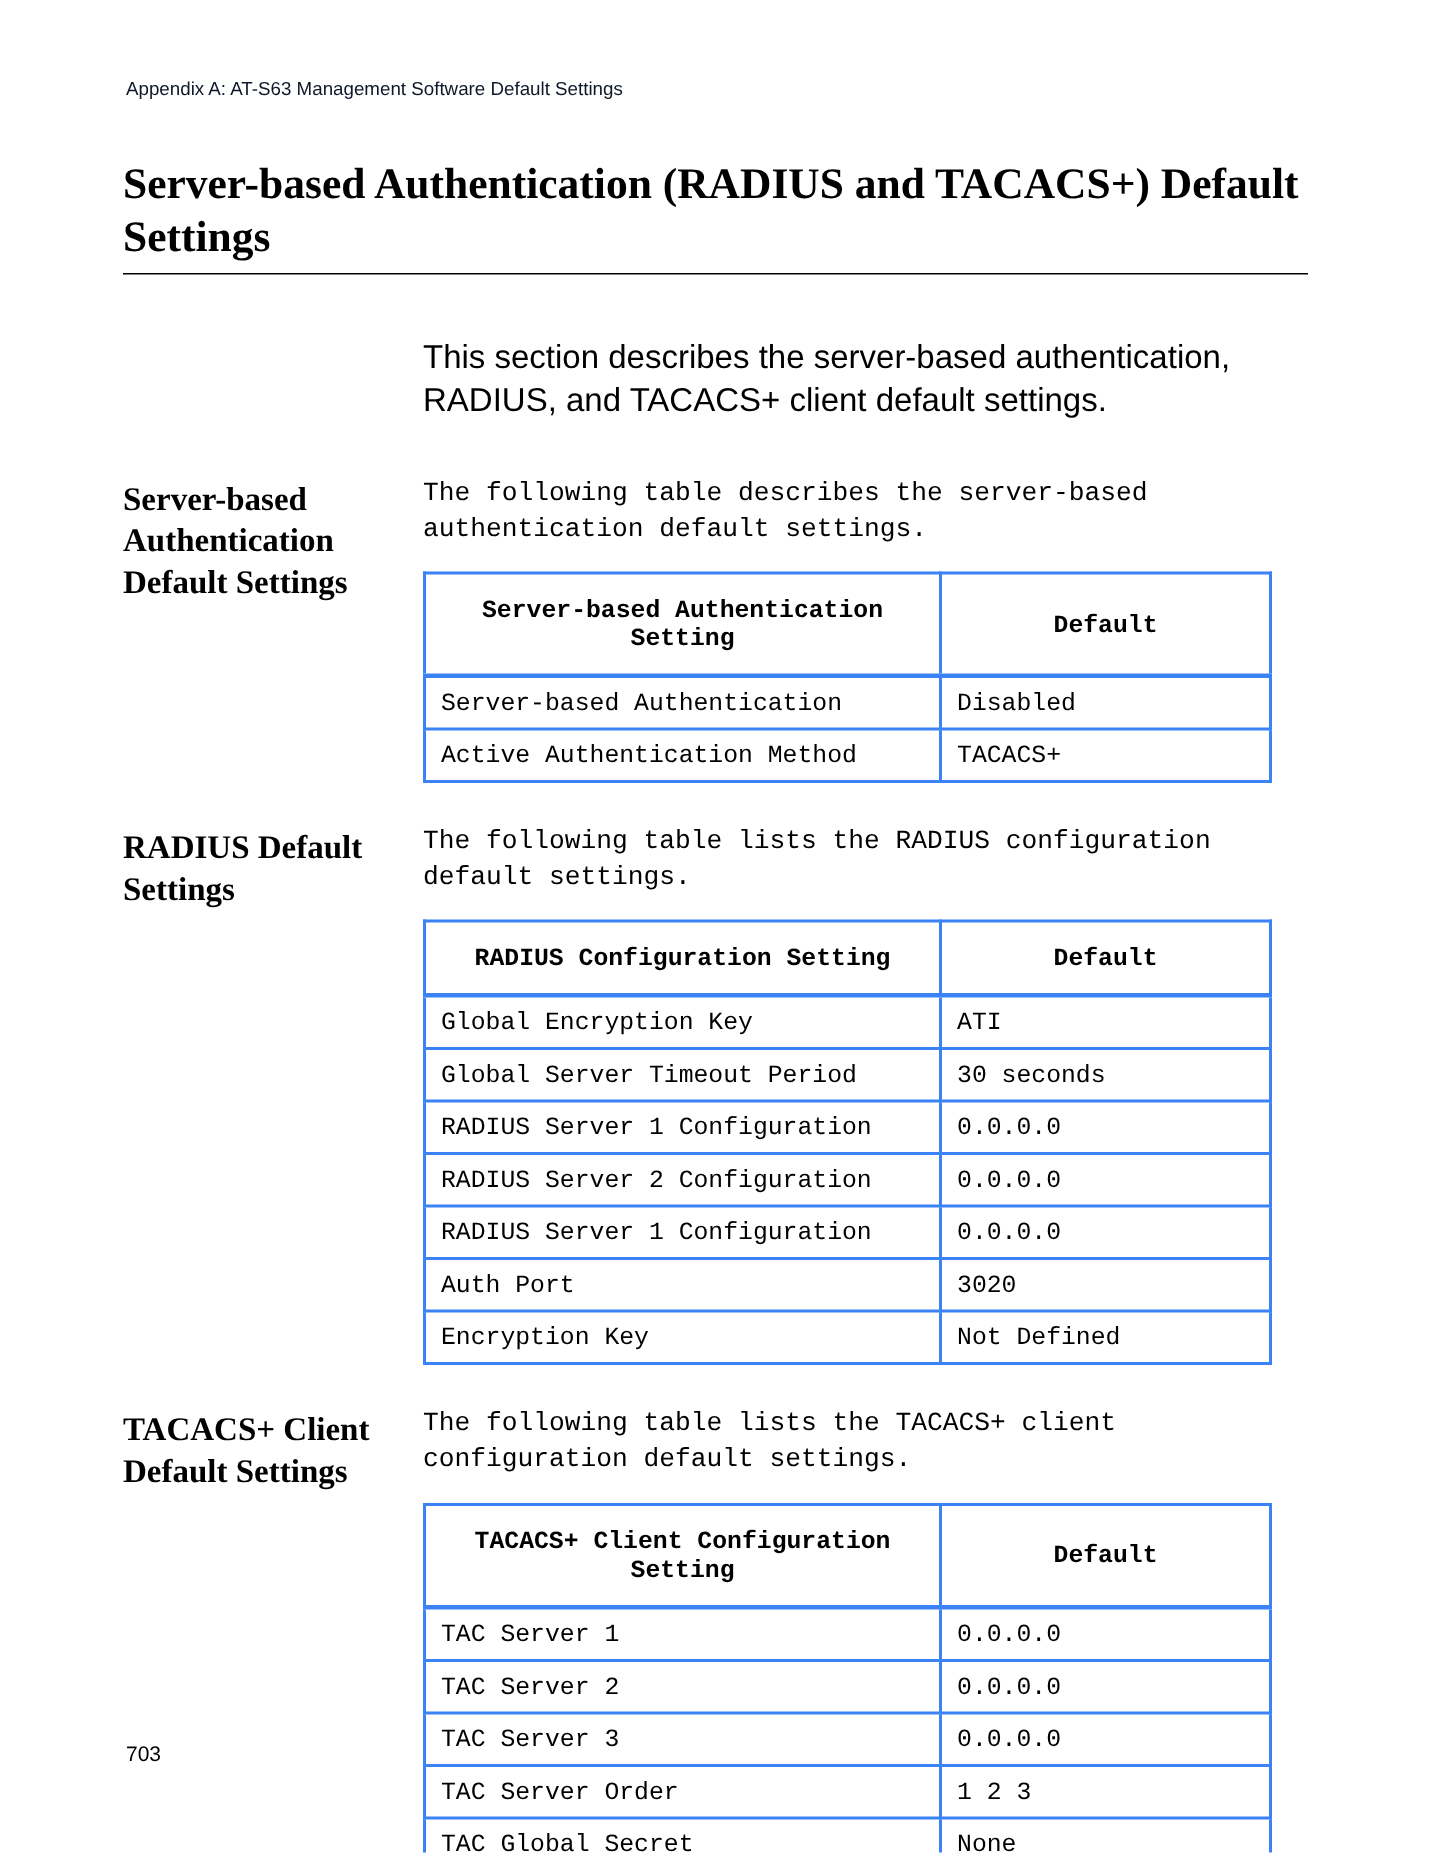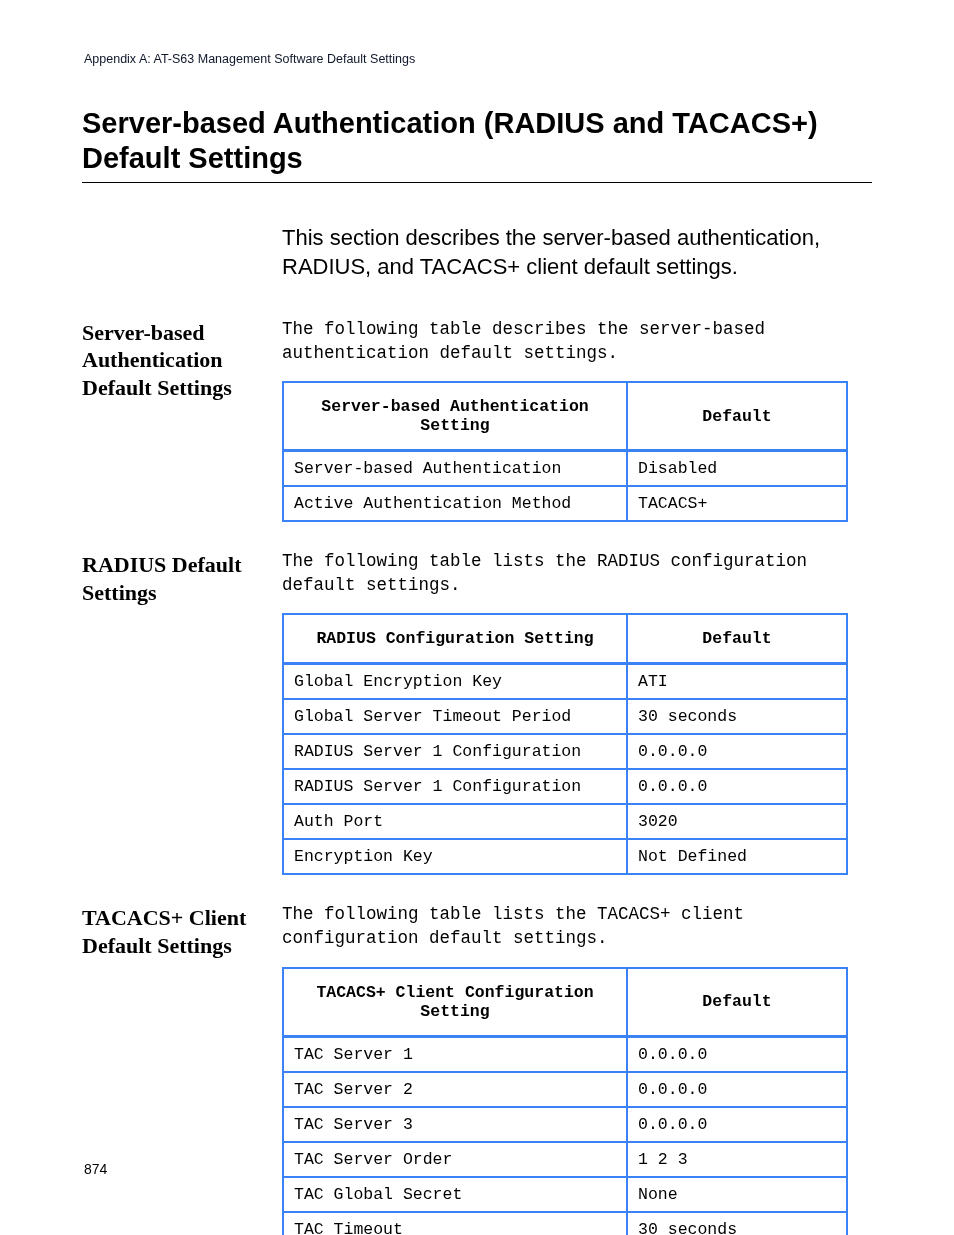--- a/index.html
+++ b/index.html
@@ -19,21 +19,21 @@
     height: 1235px;
     padding: 52px 82px 0 82px;
   }
   .running-head {
     font-size: 12.5px;
     color: #0f172a;
     margin-bottom: 40px;
     padding-left: 2px;
   }
   .main-title {
-    font-family: Liberation Sans, sans-serif;
+    font-family: Liberation Serif, serif;
     font-weight: bold;
     font-size: 29px;
     line-height: 1.2;
     border-bottom: 1.5px solid #000;
     padding-bottom: 6px;
     margin: 0 0 40px 0;
   }
   .intro {
     margin-left: 200px;
     margin-right: 14px;
@@ -156,20 +156,24 @@
             </tr>
           <tr>
               <td>Global Server Timeout Period</td>
               <td>30 seconds</td>
             </tr>
           <tr>
               <td>RADIUS Server 1 Configuration</td>
               <td>0.0.0.0</td>
             </tr>
           <tr>
+              <td>RADIUS Server 2 Configuration</td>
+              <td>0.0.0.0</td>
+            </tr>
+          <tr>
               <td>RADIUS Server 1 Configuration</td>
               <td>0.0.0.0</td>
             </tr>
           <tr>
               <td>Auth Port</td>
               <td>3020</td>
             </tr>
           <tr>
               <td>Encryption Key</td>
               <td>Not Defined</td>
@@ -217,15 +221,15 @@
             </tr>
           <tr>
               <td>TAC Timeout</td>
               <td>30 seconds</td>
             </tr>
         </tbody>
       </table>
     </div>
   </div>
 
-  <div class="page-number">874</div>
+  <div class="page-number">703</div>
 
 </div>
 
 </body></html>

